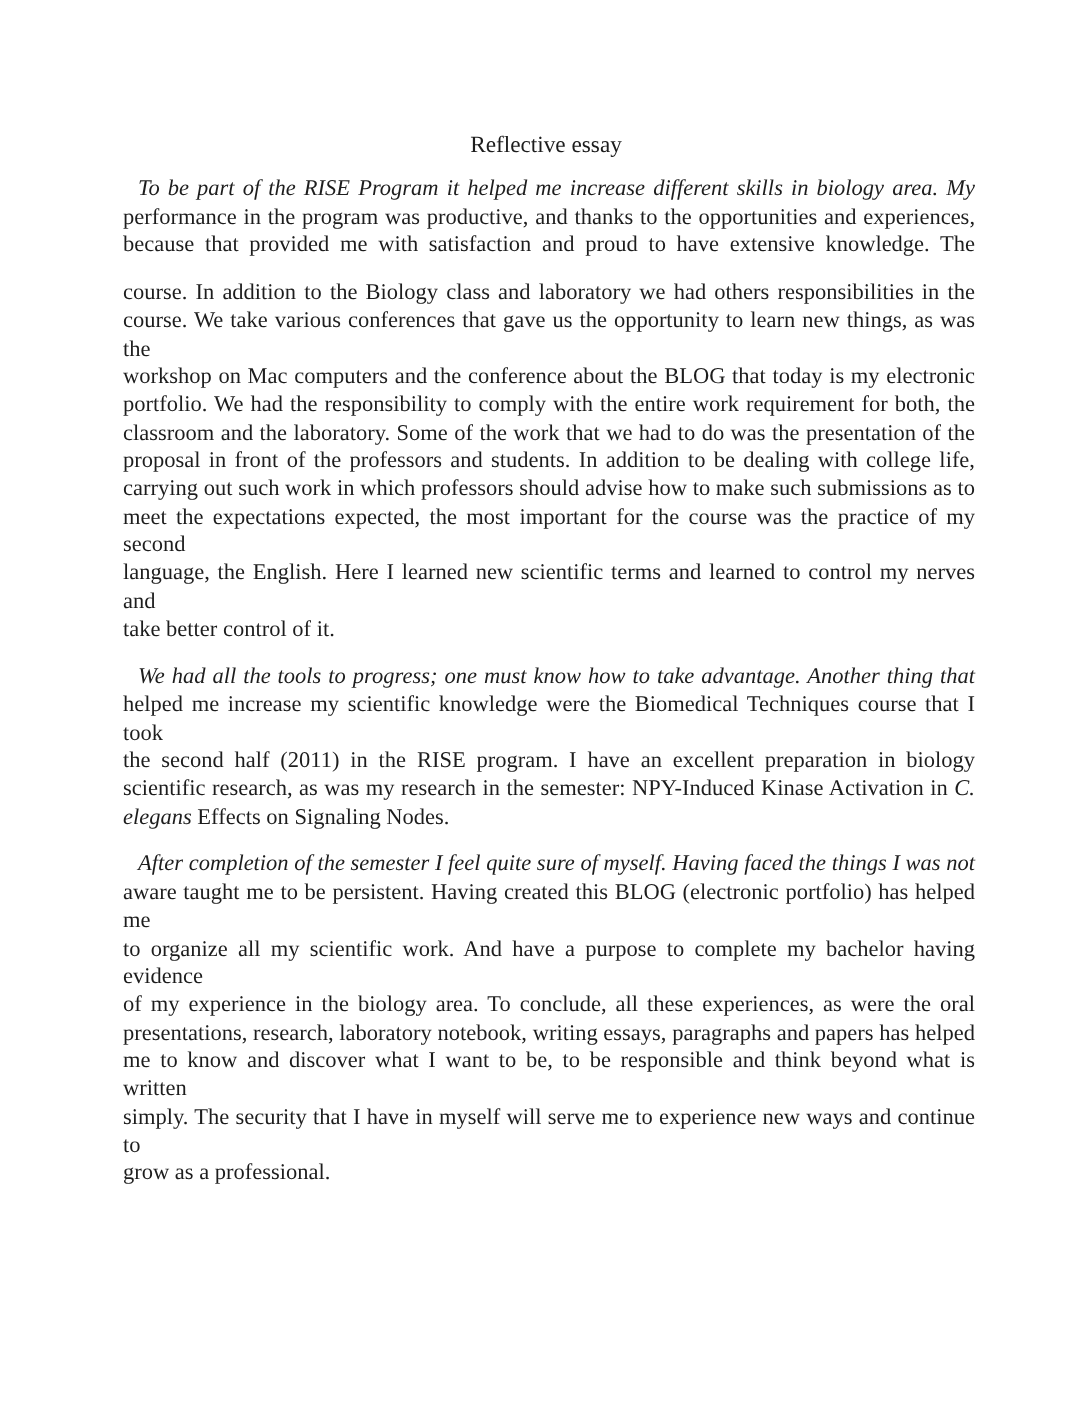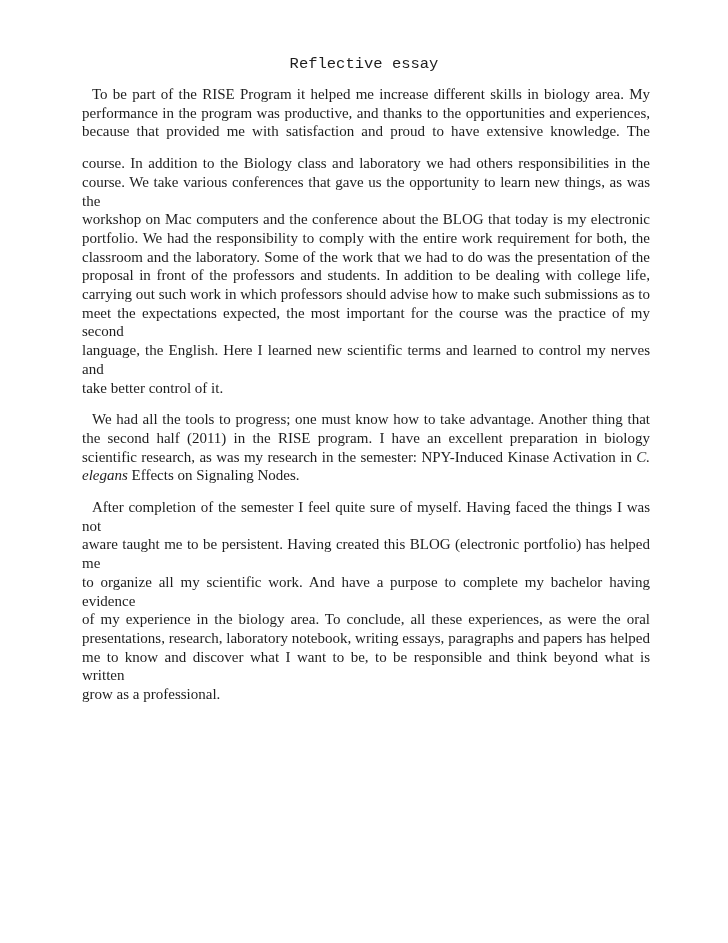--- a/index.html
+++ b/index.html
@@ -16,45 +16,45 @@
     width: 728px;
     height: 943px;
     background: #ffffff;
     overflow: hidden;
     font-family: "Liberation Serif", "DejaVu Serif", serif;
     color: #1d1d1d;
     -webkit-font-smoothing: antialiased;
   }
   .title {
     margin: 0;
-    padding-top: 55px;
+    padding-top: 87px;
     text-align: center;
     font-size: 15.5px;
     font-weight: 400;
     line-height: 19px;
-    font-family: Liberation Mono, monospace;
   }
   .content {
     margin-top: 11px;
     margin-left: 82px;
     width: 568px;
   }
   .paragraph {
     margin: 0 0 13px 0;
   }
   .line {
     font-size: 15px;
     line-height: 18.7px;
     text-align: justify;
     text-align-last: justify;
     overflow: visible;
     white-space: normal;
   }
   .line.first {
     text-indent: 10px;
+    font-style: italic;
   }
   .line.last {
     text-align-last: left;
   }
   .line i {
     font-style: italic;
   }
 </style>
 </head>
 <body>
@@ -74,27 +74,29 @@
         <div class="line">portfolio. We had the responsibility to comply with the entire work requirement for both, the</div>
         <div class="line">classroom and the laboratory. Some of the work that we had to do was the presentation of the</div>
         <div class="line">proposal in front of the professors and students. In addition to be dealing with college life,</div>
         <div class="line">carrying out such work in which professors should advise how to make such submissions as to</div>
         <div class="line">meet the expectations expected, the most important for the course was the practice of my second</div>
         <div class="line">language, the English. Here I learned new scientific terms and learned to control my nerves and</div>
         <div class="line last">take better control of it.</div>
       </div>
       <div class="paragraph">
         <div class="line first">We had all the tools to progress; one must know how to take advantage. Another thing that</div>
+        <div class="line">helped me increase my scientific knowledge were the Biomedical Techniques course that I took</div>
         <div class="line">the second half (2011) in the RISE program. I have an excellent preparation in biology</div>
         <div class="line">scientific research, as was my research in the semester: NPY-Induced Kinase Activation in <i>C.</i></div>
         <div class="line last"><i>elegans</i> Effects on Signaling Nodes.</div>
       </div>
       <div class="paragraph">
         <div class="line first">After completion of the semester I feel quite sure of myself. Having faced the things I was not</div>
         <div class="line">aware taught me to be persistent. Having created this BLOG (electronic portfolio) has helped me</div>
         <div class="line">to organize all my scientific work. And have a purpose to complete my bachelor having evidence</div>
         <div class="line">of my experience in the biology area. To conclude, all these experiences, as were the oral</div>
         <div class="line">presentations, research, laboratory notebook, writing essays, paragraphs and papers has helped</div>
         <div class="line">me to know and discover what I want to be, to be responsible and think beyond what is written</div>
+        <div class="line">simply. The security that I have in myself will serve me to experience new ways and continue to</div>
         <div class="line last">grow as a professional.</div>
       </div>
     </div>
 </div>
 
 </body></html>

